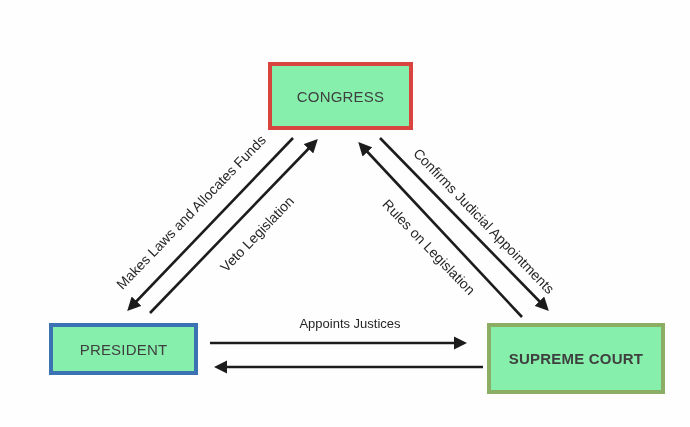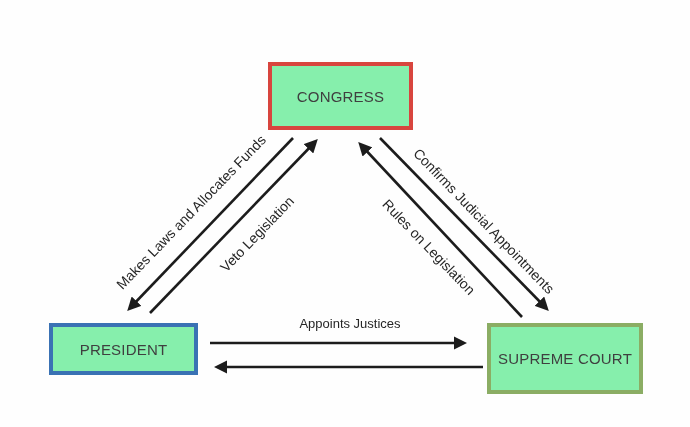--- a/index.html
+++ b/index.html
@@ -18,21 +18,21 @@
     position:absolute;
     background:#86efac;
     display:flex;align-items:center;justify-content:center;
     box-sizing:border-box;
     color:#3f3f3f;
     font-size:15px;
     letter-spacing:.2px;
   }
   .node.congress{left:268px;top:62px;width:145px;height:68px;border:4px solid #d8453e;}
   .node.president{left:49px;top:323px;width:149px;height:52px;border:4px solid #3a72b4;}
-  .node.supreme{left:487px;top:323px;width:156px;height:71px;border:4px solid #8bad64;}
+  .node.supreme{left:487px;top:323px;width:178px;height:71px;border:4px solid #8bad64;font-weight:bold;}
 
   .edge-label{
     position:absolute;
     white-space:nowrap;
     color:#262626;
     font-size:14px;
   }
   .edge-label.diag-left{transform:translate(-50%,-50%) rotate(-46deg);}
   .edge-label.diag-right{transform:translate(-50%,-50%) rotate(46deg);}
   .edge-label.horiz{transform:translate(-50%,-50%);font-size:13px;}

